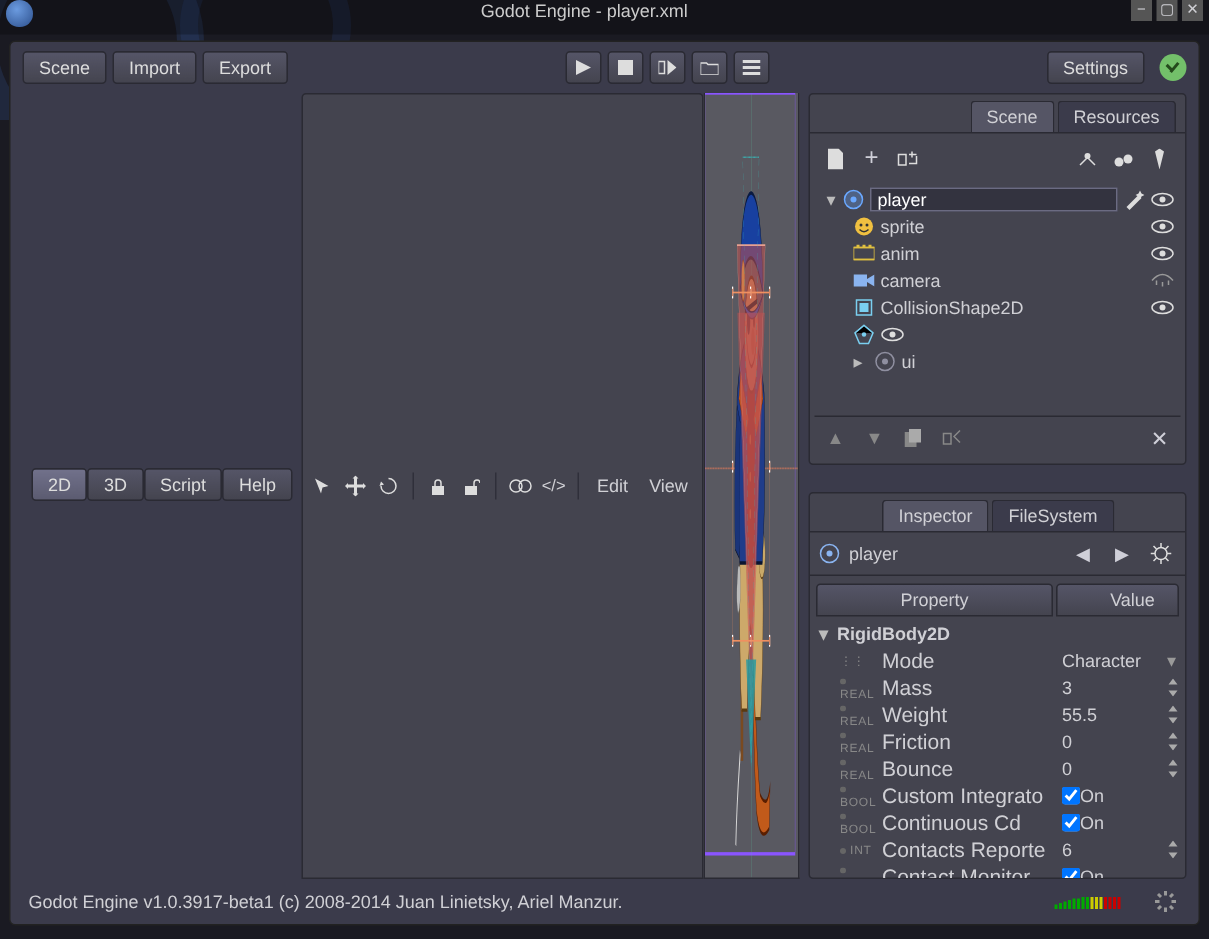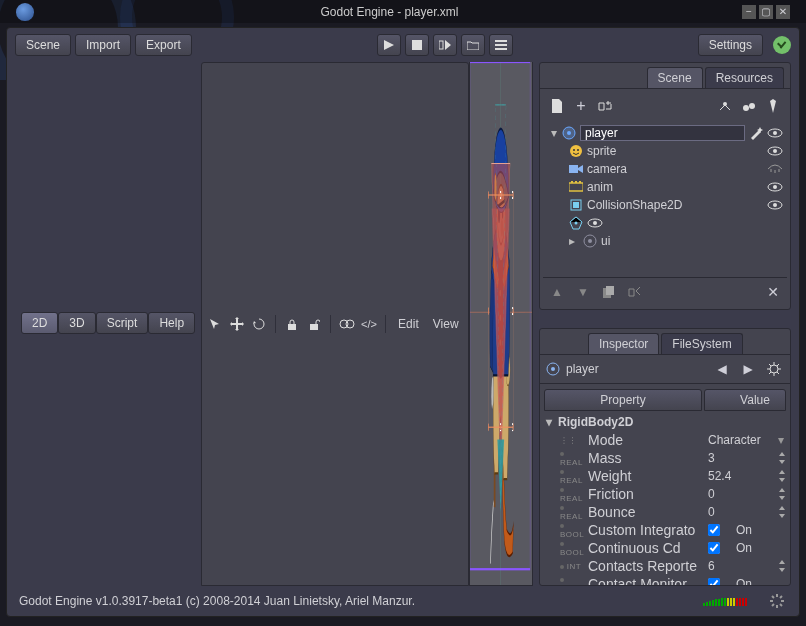--- a/index.html
+++ b/index.html
@@ -1,20 +1,20 @@
 <!DOCTYPE html>
 <html><head>
 <meta charset="utf-8">
 <style>
   * { margin: 0; padding: 0; box-sizing: border-box; font-family: Arial, sans-serif; font-size: 12px; color: #d0d0d5; user-select: none; }
   body { background: #1a1a22; width: 806px; height: 626px; overflow: hidden; position: relative; }
   .bg-circles { position:absolute; top:0; left:0; width:100%; height:80px; overflow:hidden; z-index:0;}
   .bg-circles:before { content:""; position:absolute; width:120px; height:120px; border-radius:50%; border:18px solid rgba(70,120,220,.15); top:-50px; left:-20px;}
   .bg-circles:after { content:""; position:absolute; width:90px; height:90px; border-radius:50%; border:12px solid rgba(60,110,210,.12); top:-40px; left:120px;}
-  .titlebar { height:23px; background:rgba(0,0,0,.25); display:flex; align-items:center; padding:0 16px; position:relative; z-index:2; }
+  .titlebar { height:23px; background:rgba(0,0,0,.25); display:flex; align-items:flex-start; padding:0 4px; position:relative; z-index:2; }
   .titlebar .logo { width:18px; height:18px; background: radial-gradient(circle at 40% 35%, #6b9be0, #2c4f8c); border-radius:50% 50% 48% 48%; margin-right:6px;}
   .titlebar .title { flex:1; text-align:center; font-size:12px; color:#ccc; }
   .win-btn { width:14px; height:14px; margin-left:3px; background:#555; display:flex; align-items:center; justify-content:center; font-size:10px; line-height:1; cursor:pointer;}
   .chrome { margin:4px 6px; background:#3b3b4b; border:1px solid #222; border-radius:4px; padding:4px; position:relative; z-index:2; height:590px; display:flex; flex-direction:column;justify-content:center;}
   .topbar { display:flex; align-items:center; padding:2px 4px 6px 4px; gap:4px; }
   .btn { background: linear-gradient(#555567,#44444f); border:1px solid #2a2a33; border-radius:3px; padding:3px 10px; cursor:pointer; color:#ddd; font-size:12px; display:inline-flex; align-items:center; justify-content:center;}
   .btn.active { background: linear-gradient(#71718b,#5b5b70); }
   .iconbtn { width:24px; height:22px; padding:0;}
   .spacer { flex:1; }
   .badge-ok { width:18px; height:18px; border-radius:50%; background:#73c06a; margin-left:6px; position:relative;}
@@ -46,21 +46,21 @@
   .insp-head { display:flex; align-items:center; gap:6px; padding:4px 6px; border-bottom:1px solid #2a2a33;}
   .insp-head .obj { flex:1;}
   .prop-head { display:flex; gap:2px; padding:3px 4px 0 4px;}
   .prop-head .col { flex:1; text-align:center; background:linear-gradient(#555567,#44444f); border:1px solid #2a2a33; border-radius:3px 3px 0 0; padding:3px 0;}
   .prop-head .col.val{flex:0 0 82px;padding-left:20px;}
   .prop-body { overflow:auto; padding:0 4px 4px 4px;}
   .catrow { display:flex; align-items:center; padding:2px 2px; font-weight:bold; color:#e6e6ee;}
   .proprow { display:flex; align-items:center; height:18px; padding-left:16px; gap:4px;}
   .proprow .tag { width:24px; font-size:8px; color:#888; letter-spacing:.5px;}
   .proprow .pname { flex:1; font-size:14px; overflow:hidden; text-overflow:ellipsis; white-space:nowrap;}
-  .proprow .pval { width:78px; display:flex; align-items:center; gap:16px; font-size:12px;}
+  .proprow .pval { width:78px; display:flex; align-items:center; gap:0; font-size:12px;}
   .proprow .spin { width:8px; color:#999;}
   .footer { height:22px; display:flex; align-items:center; padding:0 8px; gap:20px;}
   .meter { display:flex; gap:1px; align-items:flex-end; height:10px;}
   .meter span{ width:2px; background:#0a0;}
   .meter span.y{background:#cc0;} .meter span.r{background:#c00;}
   svg { display:block; }
   input[type=checkbox]{width:12px;height:12px;}
 </style>
 </head>
 <body>
@@ -310,47 +310,47 @@
                 <span class="eye">
                   <svg width="16" height="10">
                     <ellipse cx="8" cy="5" rx="7" ry="4" fill="none" stroke="#ddd"></ellipse>
                     <circle cx="8" cy="5" r="2" fill="#ddd"></circle>
                   </svg>
                 </span>
               </div>
               <div class="tree-row" style="padding-left: 22px;">
                 <span class="node-icon">
                   <svg width="14" height="12">
-                    <rect x="0" y="2" width="9" height="8" fill="#8ab4f0"></rect>
-                    <path d="M9 5l5-3v8l-5-3z" fill="#8ab4f0"></path>
-                  </svg>
-                </span>
-                <span class="name">camera</span>
-                <span class="eye">
-                  <svg width="16" height="10">
-                    <path d="M1 5q7-8 14 0" fill="none" stroke="#999"></path>
-                    <path d="M4 5v3M8 6v3M12 5v3" stroke="#999"></path>
-                  </svg>
-                </span>
-              </div>
-              <div class="tree-row" style="padding-left: 22px;">
-                <span class="node-icon">
-                  <svg width="14" height="12">
                     <rect x="0" y="2" width="14" height="8" fill="none" stroke="#e0c040"></rect>
                     <path d="M0 2h14M0 10h14" stroke="#e0c040"></path>
                     <rect x="2" y="0" width="2" height="2" fill="#e0c040"></rect>
                     <rect x="6" y="0" width="2" height="2" fill="#e0c040"></rect>
                     <rect x="10" y="0" width="2" height="2" fill="#e0c040"></rect>
                   </svg>
                 </span>
                 <span class="name">anim</span>
                 <span class="eye">
                   <svg width="16" height="10">
                     <ellipse cx="8" cy="5" rx="7" ry="4" fill="none" stroke="#ddd"></ellipse>
                     <circle cx="8" cy="5" r="2" fill="#ddd"></circle>
+                  </svg>
+                </span>
+              </div>
+              <div class="tree-row" style="padding-left: 22px;">
+                <span class="node-icon">
+                  <svg width="14" height="12">
+                    <rect x="0" y="2" width="9" height="8" fill="#8ab4f0"></rect>
+                    <path d="M9 5l5-3v8l-5-3z" fill="#8ab4f0"></path>
+                  </svg>
+                </span>
+                <span class="name">camera</span>
+                <span class="eye">
+                  <svg width="16" height="10">
+                    <path d="M1 5q7-8 14 0" fill="none" stroke="#999"></path>
+                    <path d="M4 5v3M8 6v3M12 5v3" stroke="#999"></path>
                   </svg>
                 </span>
               </div>
               <div class="tree-row" style="padding-left: 22px;">
                 <span class="node-icon">
                   <svg width="14" height="14">
                     <rect x="2" y="2" width="10" height="10" fill="none" stroke="#7acff0"></rect>
                     <rect x="4" y="4" width="6" height="6" fill="#7acff0"></rect>
                   </svg>
                 </span>
@@ -463,21 +463,21 @@
                     </svg>
                   </span>
                 </span>
               </div>
               <div class="proprow">
                 <span class="tag"><svg width="4" height="4" style="display:inline">
                     <circle cx="2" cy="2" r="2" fill="#666"></circle>
                   </svg> REAL</span>
                 <span class="pname">Weight</span>
                 <span class="pval">
-                  <span style="flex:1">52.4</span>
+                  <span style="flex:1">55.5</span>
                   <span class="spin">
                     <svg width="8" height="12">
                       <path d="M4 0l3 4H1zM4 12l3-4H1z" fill="#aaa"></path>
                     </svg>
                   </span>
                 </span>
               </div>
               <div class="proprow">
                 <span class="tag"><svg width="4" height="4" style="display:inline">
                     <circle cx="2" cy="2" r="2" fill="#666"></circle>

